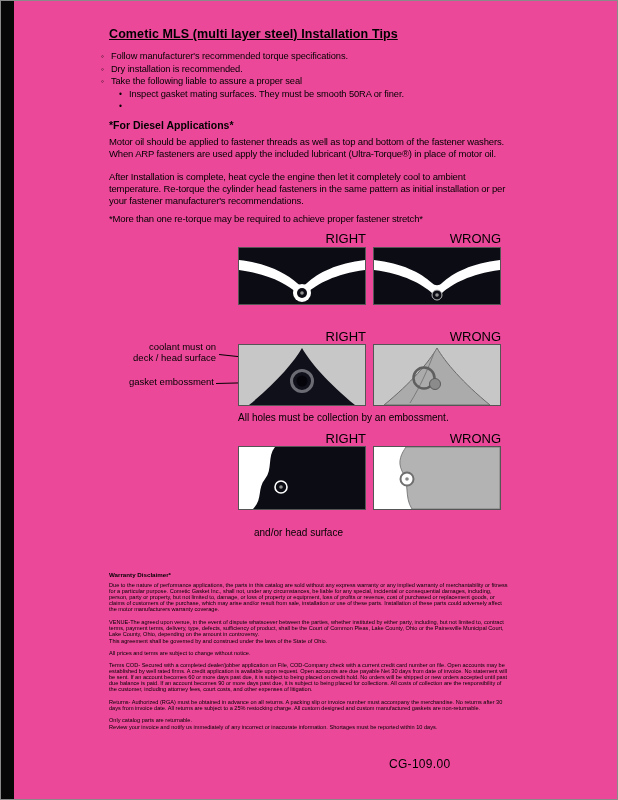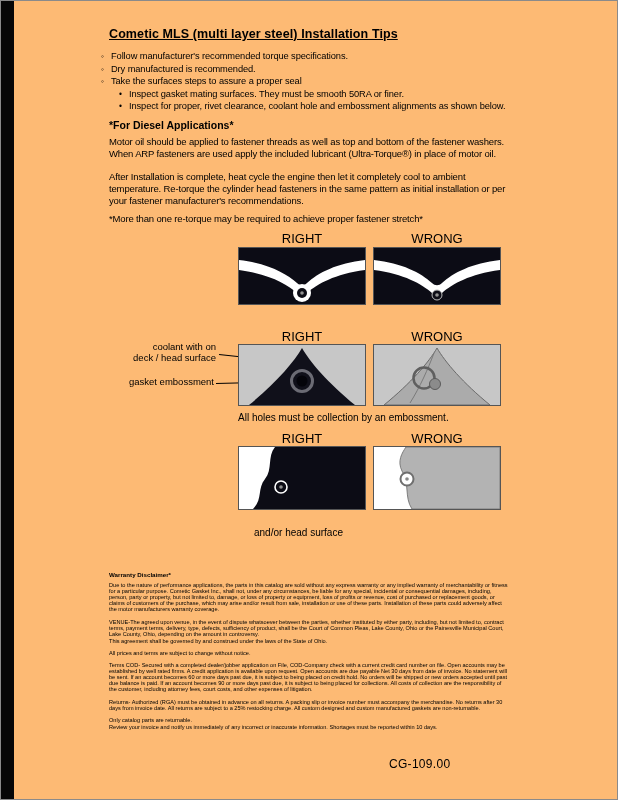--- a/index.html
+++ b/index.html
@@ -1,26 +1,26 @@
 <!DOCTYPE html>
 <html><head>
 <meta charset="utf-8">
 <style>
   html,body{margin:0;padding:0;background:#d9d9d9;}
-  .page{position:relative;width:618px;height:800px;background:#fdba74;font-family:"Liberation Sans",sans-serif;color:#000;overflow:hidden;border:1px solid #8a8a8a;box-sizing:border-box;}
+  .page{position:relative;width:618px;height:800px;background:#ec4899;font-family:"Liberation Sans",sans-serif;color:#000;overflow:hidden;border:1px solid #8a8a8a;box-sizing:border-box;}
   .leftbar{position:absolute;left:0;top:0;width:13px;height:100%;background:#070707;}
   .abs{position:absolute;}
   .title{font-size:12.5px;font-weight:bold;text-decoration:underline;letter-spacing:0.1px;}
   .tips{font-size:9.3px;line-height:12.5px;letter-spacing:-0.1px;width:440px;}
   .tip{display:flex;align-items:flex-start;}
   .tip .b{width:10px;flex:0 0 10px;font-size:8.5px;}
   .tip.sub{padding-left:18px;}
   .h2{font-size:10.5px;font-weight:bold;}
   .para{font-size:9.5px;line-height:11.8px;letter-spacing:-0.15px;width:402px;}
-  .dlabel{width:128px;text-align:center;font-size:13px;}
+  .dlabel{width:128px;text-align:right;font-size:13px;}
   .diag{width:128px;border:1px solid #555;background:#fff;box-sizing:border-box;}
   .diag svg{display:block;}
   .caption{font-size:10px;line-height:12px;}
   .callout{font-size:9.5px;line-height:11px;text-align:right;width:100px;}
   .cline{position:absolute;height:0;border-top:1px solid #000;transform-origin:left center;}
   .warranty{width:400px;font-size:5.6px;line-height:6.1px;}
   .warranty .wh{font-size:6.2px;font-weight:bold;margin:0 0 4px 0;}
   .warranty p{margin:0 0 6px 0;}
   .warranty p.tight{margin-bottom:1px;}
   .footer{font-size:12px;letter-spacing:0.3px;}
@@ -33,33 +33,32 @@
 
   <div class="abs title" style="left:108px;top:26px;">Cometic MLS (multi layer steel) Installation Tips</div>
 
   <div class="abs tips" style="left:100px;top:49px;">
     <div class="tip">
       <span class="b">◦</span>
       <span>Follow manufacturer's recommended torque specifications.</span>
     </div>
     <div class="tip">
       <span class="b">◦</span>
-      <span>Dry manufactured is recommended.</span>
+      <span>Dry installation is recommended.</span>
     </div>
     <div class="tip">
       <span class="b">◦</span>
-      <span>Take the surfaces steps to assure a proper seal</span>
+      <span>Take the following liable to assure a proper seal</span>
     </div>
     <div class="tip sub">
       <span class="b">•</span>
       <span>Inspect gasket mating surfaces.  They must be smooth 50RA or finer.</span>
     </div>
     <div class="tip sub">
       <span class="b">•</span>
-      <span>Inspect for proper, rivet clearance, coolant hole and embossment alignments as shown below.</span>
     </div>
   </div>
 
   <div class="abs h2" style="left:108px;top:118px;">*For Diesel Applications*</div>
   <div class="abs para" style="left:108px;top:135px;">Motor oil should be applied to fastener threads as well as top and bottom of the fastener washers. When ARP fasteners are used apply the included lubricant (Ultra-Torque®) in place of motor oil.</div>
   <div class="abs para" style="left:108px;top:212px;">*More than one re-torque may be required to achieve proper fastener stretch*</div>
   <div class="abs para" style="left:108px;top:170px;">After Installation is complete, heat cycle the engine then let it completely cool to ambient temperature. Re-torque the cylinder head fasteners in the same pattern as initial installation or per your fastener manufacturer's recommendations.</div>
 
   <div class="abs dlabel" style="left:237px;top:230px;">RIGHT</div>
   <div class="abs dlabel" style="left:372px;top:230px;">WRONG</div>
@@ -80,21 +79,21 @@
       <path d="M0,22 C30,26 48,36 58,45 C62,49 64,49 68,45 C78,36 96,26 126,22 L126,56 L0,56 Z" fill="#0c0c15"></path>
       <circle cx="63" cy="47" r="5" fill="#0c0c15" stroke="#bdbdbd" stroke-width="1"></circle>
       <circle cx="63" cy="47" r="1.8" fill="#909090"></circle>
     </svg>
   </div>
 
   <div class="abs dlabel" style="left:237px;top:328px;">RIGHT</div>
   <div class="abs dlabel" style="left:372px;top:328px;">WRONG</div>
 
   <div class="abs callout" style="left:115px;top:340px;">
-    <div>coolant with on</div>
+    <div>coolant must on</div>
     <div>deck / head surface</div>
   </div>
   <div class="abs callout" style="left:113px;top:375px;">gasket embossment</div>
   <div class="cline" style="left:218px;top:353px;width:50px;transform:rotate(6deg);"></div>
   <div class="cline" style="left:215px;top:382px;width:84px;transform:rotate(-1.5deg);"></div>
 
   <div class="abs diag" style="left:237px;top:343px;">
     <svg viewBox="0 0 126 60" width="126" height="60" xmlns="http://www.w3.org/2000/svg">
       <rect width="126" height="60" fill="#c7c7c7"></rect>
       <path d="M63,3 C55,17 37,38 10,60 L116,60 C89,38 71,17 63,3 Z" fill="#10101a"></path>

